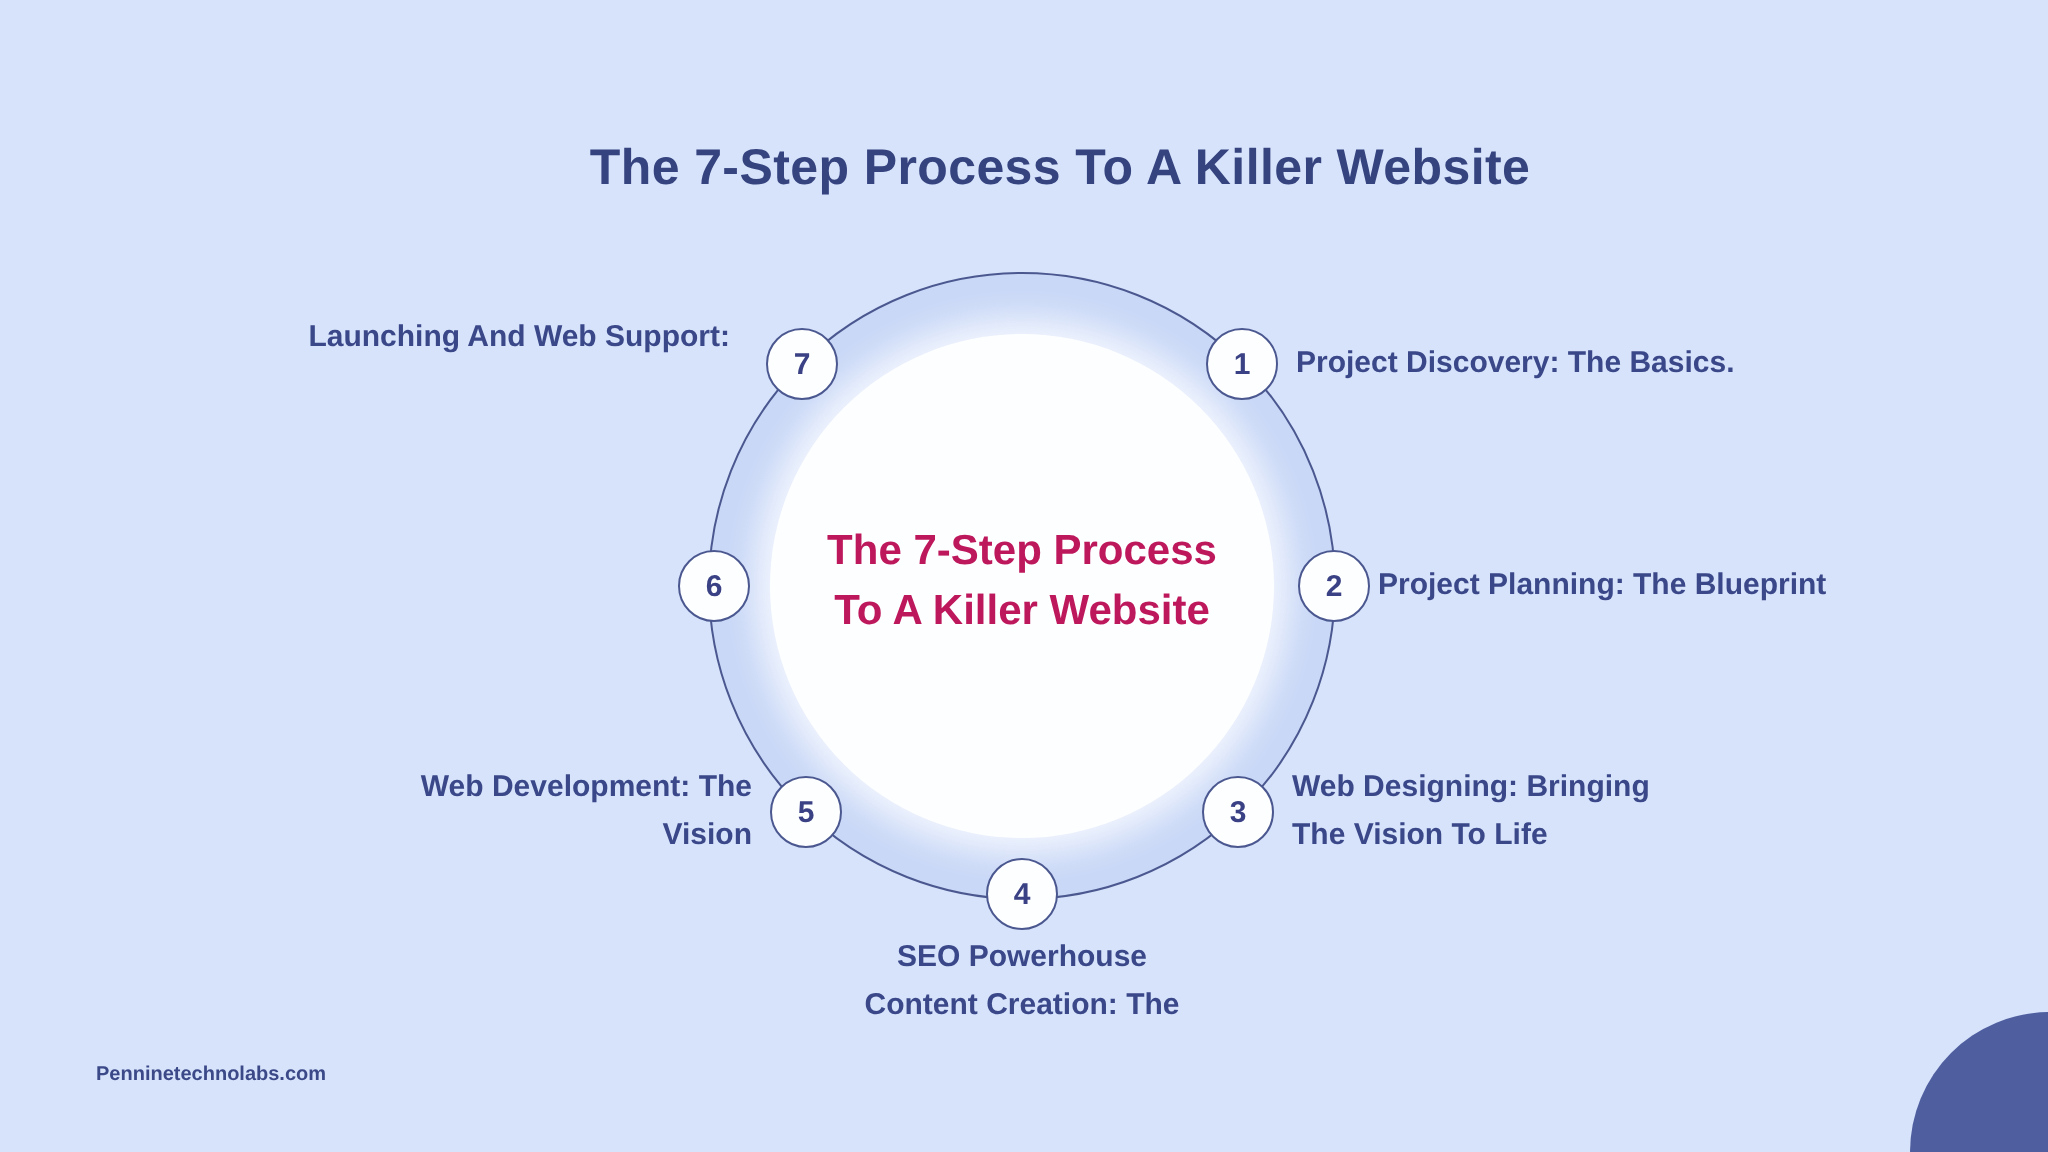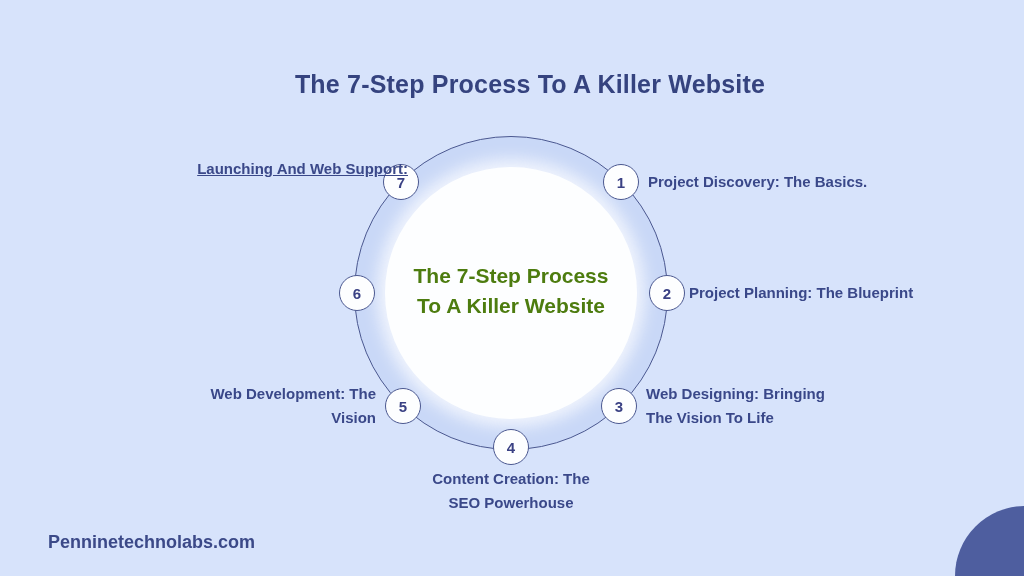--- a/index.html
+++ b/index.html
@@ -52,21 +52,21 @@
   }
   .center-text {
     position: absolute;
     left: 385px;
     top: 261px;
     width: 252px;
     text-align: center;
     font-size: 21px;
     font-weight: 800;
     line-height: 30px;
-    color: #4d7c0f;
+    color: #be185d;
   }
   .center-text span { display: block; }
   
   .badge {
     position: absolute;
     width: 36px;
     height: 36px;
     border-radius: 50%;
     background: #fdfeff;
     border: 1.5px solid #4b5890;
@@ -94,26 +94,26 @@
     color: #3a4889;
     white-space: nowrap;
   }
   .label span { display: block; }
   .l1 { left: 648px; top: 170px; text-align: left; }
   .l2 { left: 689px; top: 281px; text-align: left; }
   .l3 { left: 646px; top: 382px; text-align: left; }
   .l4 { left: 396px; top: 467px; width: 230px; text-align: center; }
   .l5 { right: 648px; top: 382px; text-align: right; }
   .l6 { right: 690px; top: 269px; text-align: right; }
-  .l7 { right: 616px; top: 157px; text-align: right; text-decoration: underline; }
+  .l7 { right: 659px; top: 157px; text-align: right; }
   .footer {
     position: absolute;
     left: 48px;
     top: 532px;
-    font-size: 18px;
+    font-size: 10px;
     font-weight: 700;
     color: #3b4988;
   }
   .corner-circle {
     position: absolute;
     left: 955px;
     top: 506px;
     width: 140px;
     height: 140px;
     border-radius: 50%;
@@ -161,22 +161,22 @@
     <span>Project Discovery: The Basics.</span>
   </div>
   <div class="label l2">
     <span>Project Planning: The Blueprint</span>
   </div>
   <div class="label l3">
     <span>Web Designing: Bringing</span>
     <span>The Vision To Life</span>
   </div>
   <div class="label l4">
+    <span>SEO Powerhouse</span>
     <span>Content Creation: The</span>
-    <span>SEO Powerhouse</span>
   </div>
   <div class="label l5">
     <span>Web Development: The</span>
     <span>Vision</span>
   </div>
   <div class="label l7">
     <span>Launching And Web Support:</span>
   </div>
 
   <div class="footer">Penninetechnolabs.com</div>

